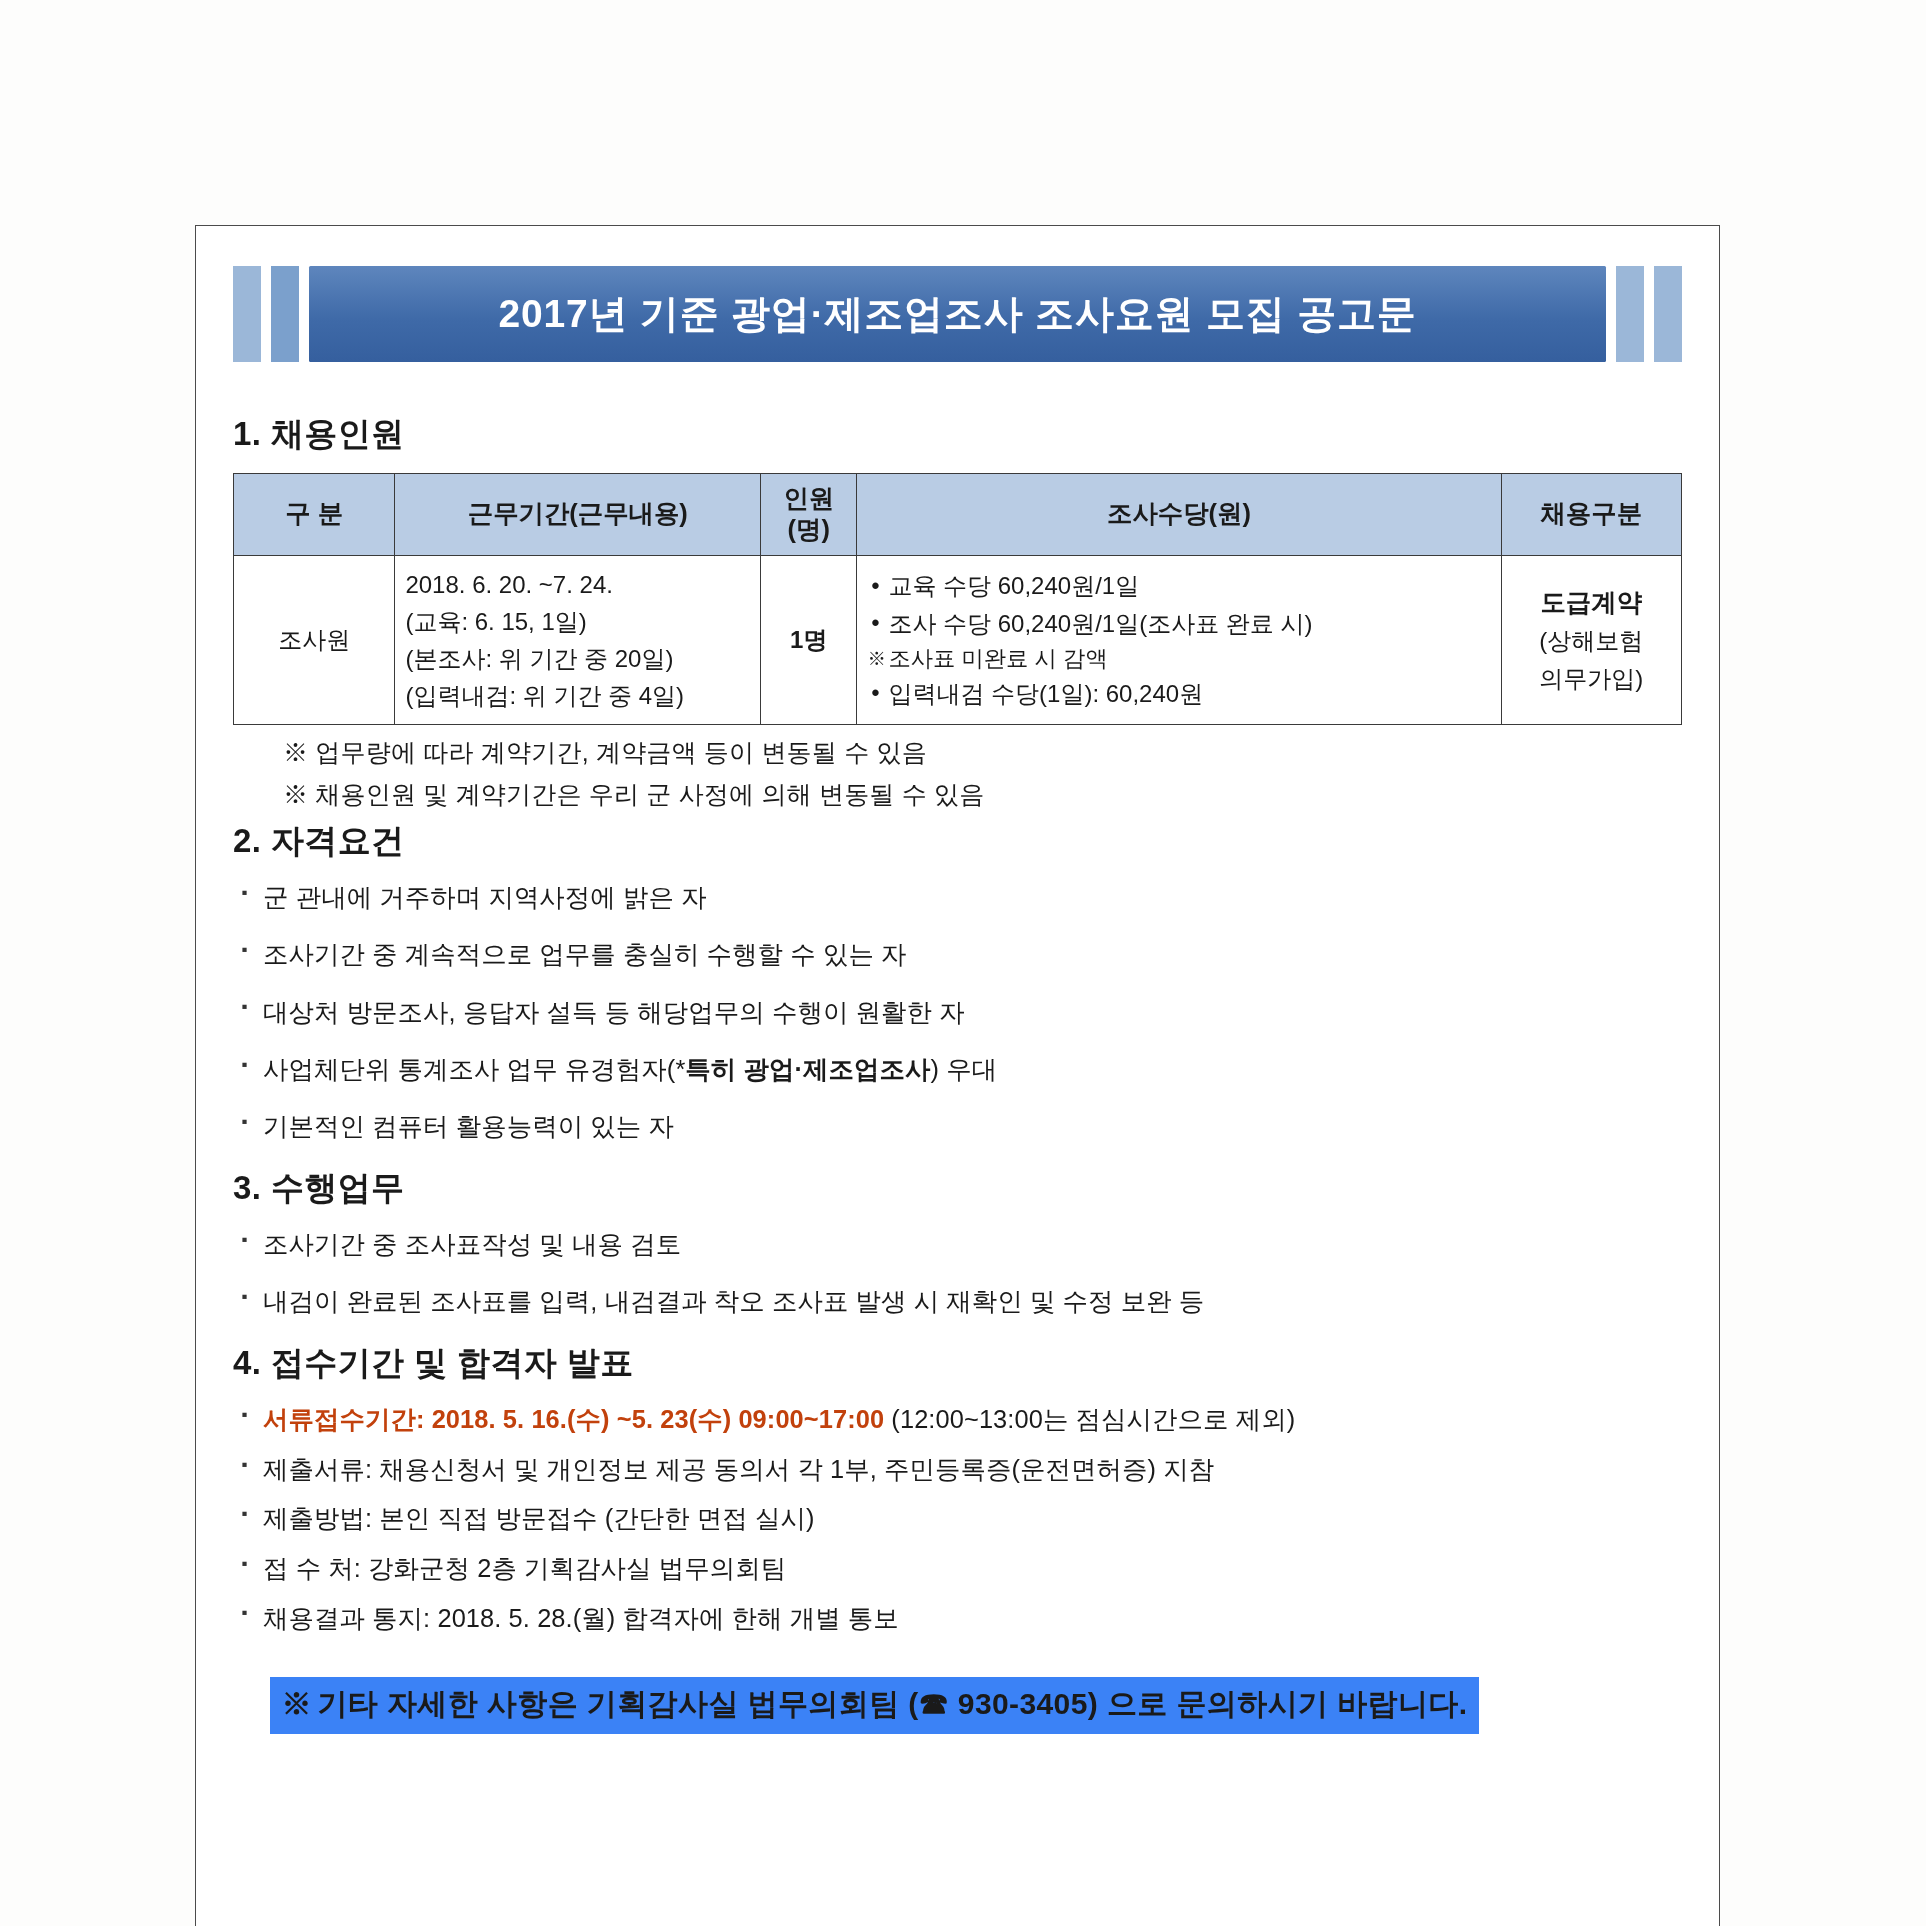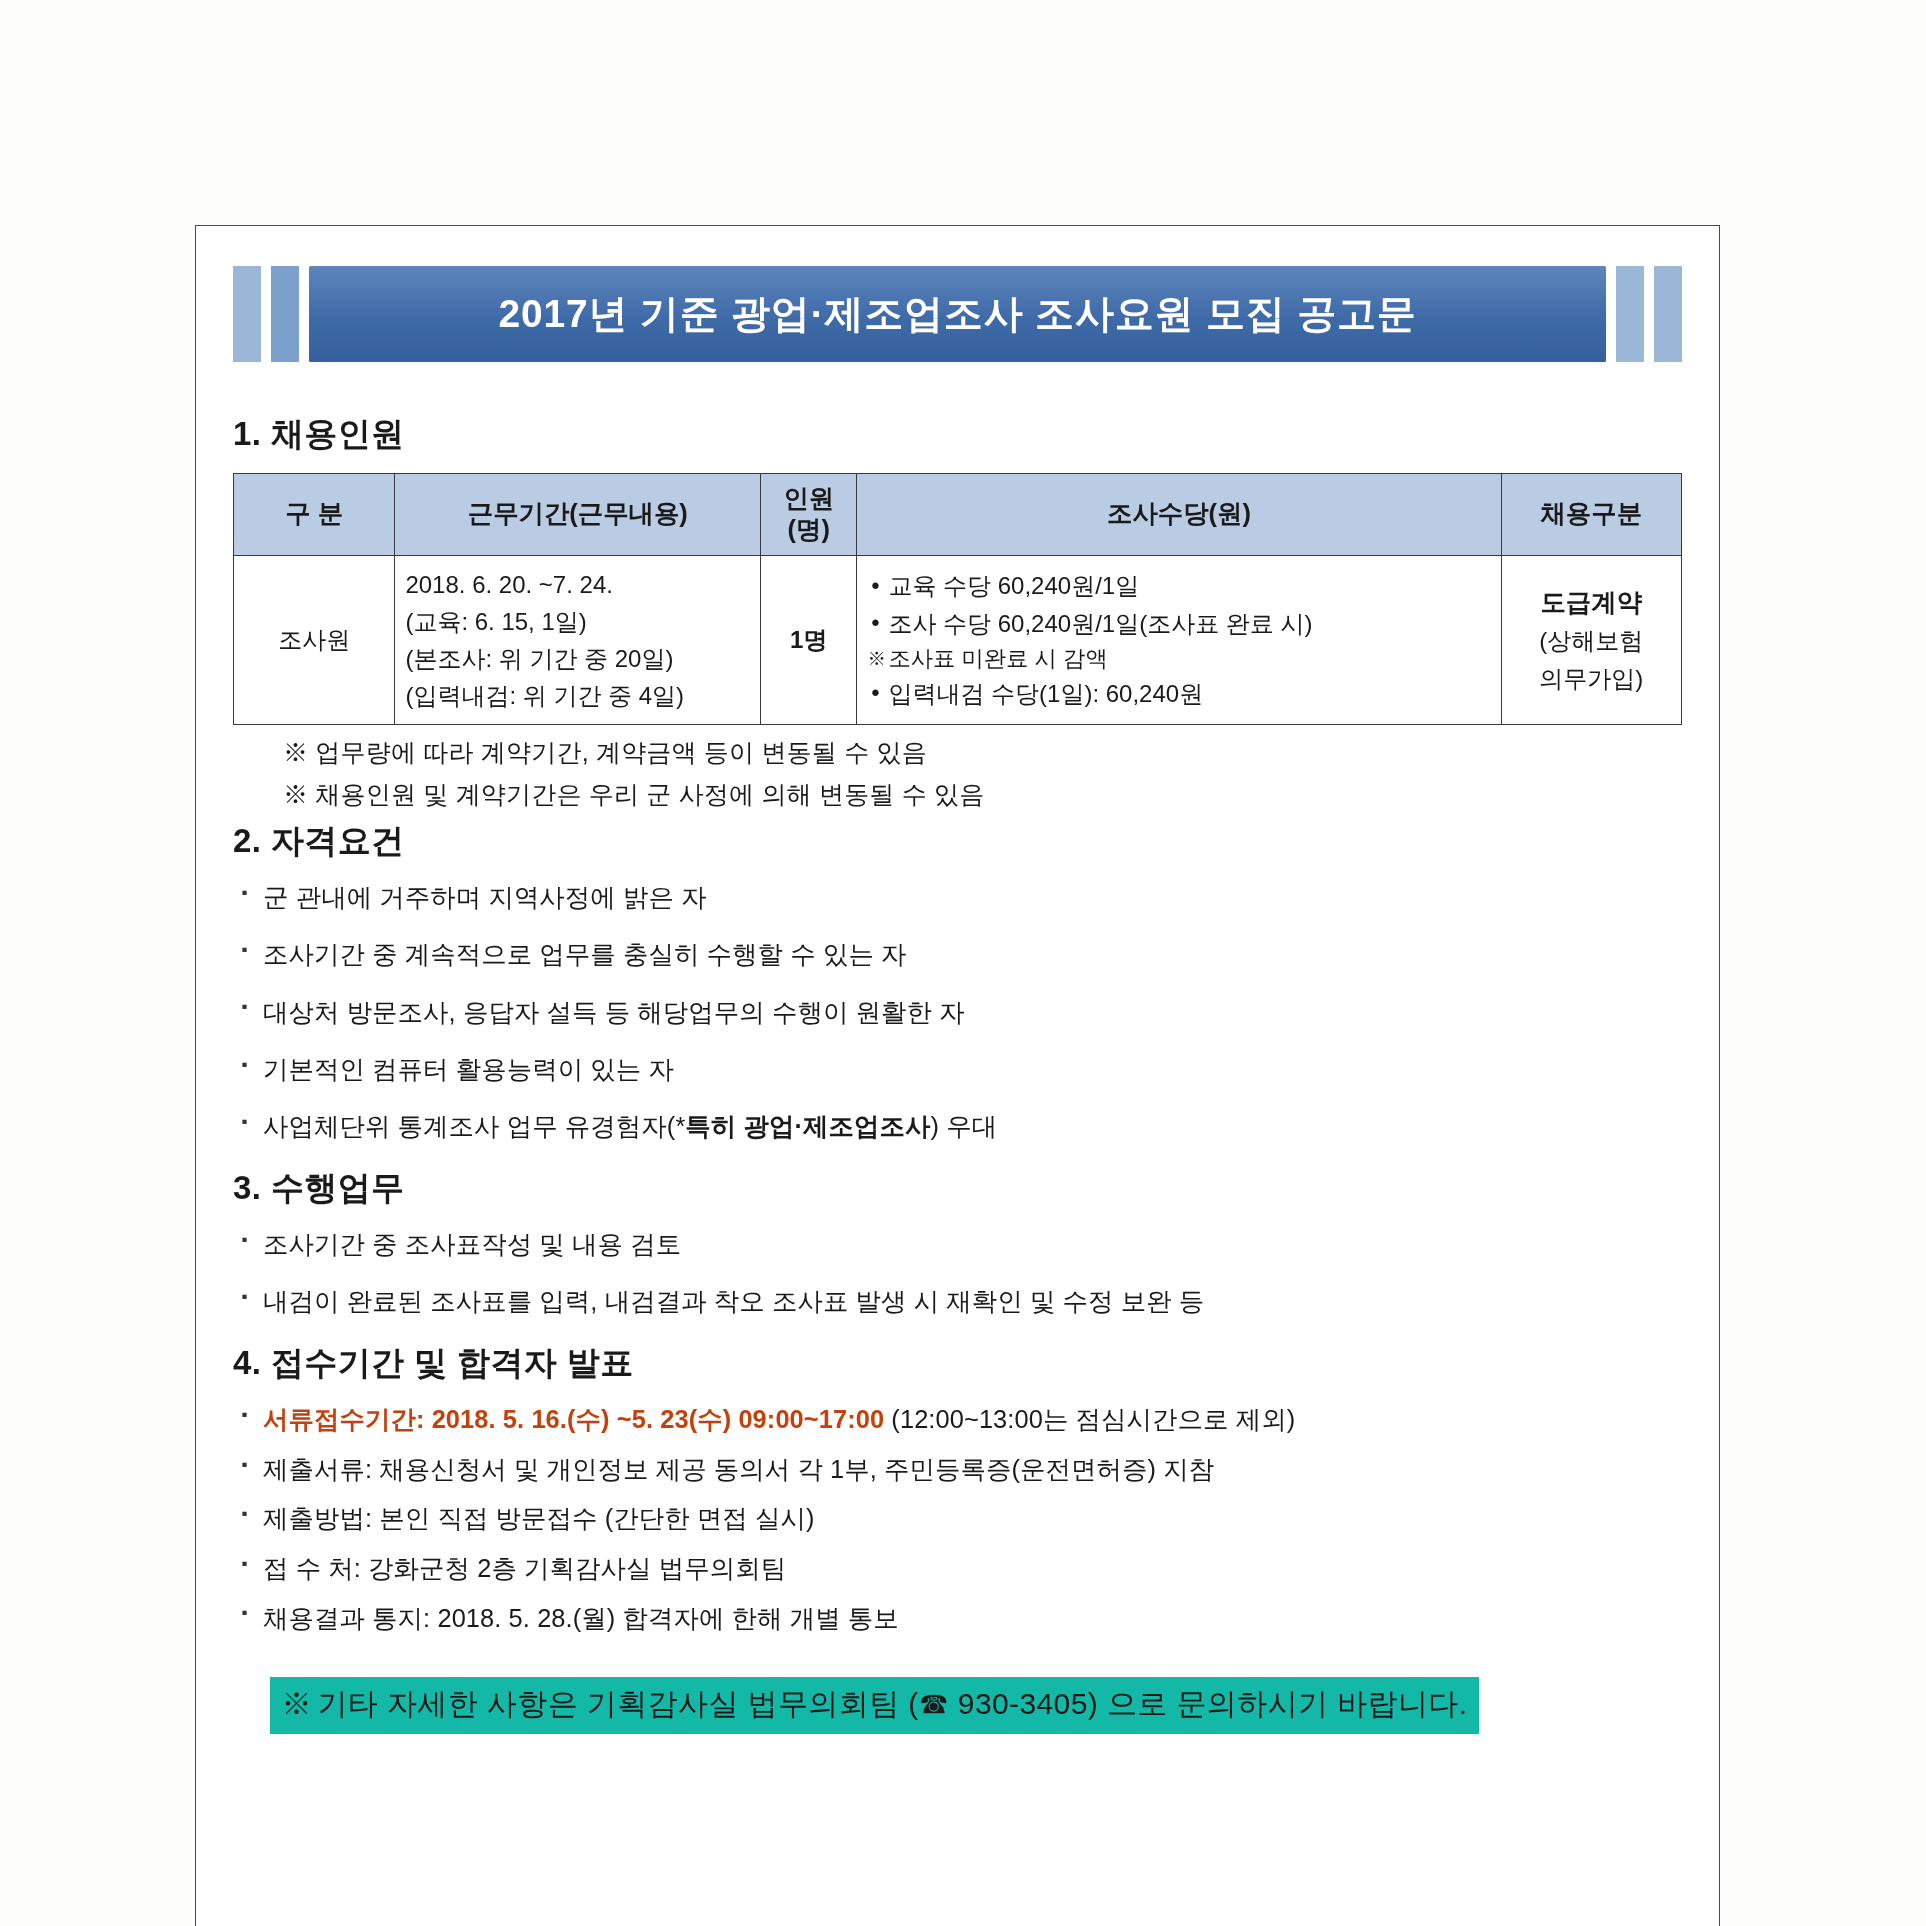--- a/index.html
+++ b/index.html
@@ -163,25 +163,25 @@
   }
   ul.items.tight li { margin-bottom: 14px; }
   .indent-2 { margin-left: 19px; }
   .indent-3 { margin-left: 21px; }
   b.inline { font-weight: bold; }
   .blue-text { color: #c2410c; font-weight: bold; }
 
   
   .footer-note {
     margin: 27px 16px 0 37px;
-    background: #14b8a6;
+    background: #3b82f6;
     display: inline-block;
     padding: 7px 11.6px 8.5px 11.6px;
     font-size: 30px;
-    font-weight: normal;
+    font-weight: bold;
     letter-spacing: 0.4px;
     white-space: nowrap;
   }
   .footer-note .mark { margin-right: 5.4px; }
 </style>
 </head>
 <body>
 
 <div class="scan">
   
@@ -249,24 +249,24 @@
       <p>※ 업무량에 따라 계약기간, 계약금액 등이 변동될 수 있음</p>
       <p>※ 채용인원 및 계약기간은 우리 군 사정에 의해 변동될 수 있음</p>
     </div>
 
     
     <h2 class="section sec2">2. 자격요건</h2>
     <ul class="items indent-2">
       <li>군 관내에 거주하며 지역사정에 밝은 자</li>
       <li>조사기간 중 계속적으로 업무를 충실히 수행할 수 있는 자</li>
       <li>대상처 방문조사, 응답자 설득 등 해당업무의 수행이 원활한 자</li>
-      <li>기본적인 컴퓨터 활용능력이 있는 자</li>
       <li>
         <span>사업체단위 통계조사 업무 유경험자(*</span><b class="inline">특히 광업·제조업조사</b><span>) 우대</span>
       </li>
+      <li>기본적인 컴퓨터 활용능력이 있는 자</li>
     </ul>
 
     
     <h2 class="section sec3">3. 수행업무</h2>
     <ul class="items indent-2">
       <li>조사기간 중 조사표작성 및 내용 검토</li>
       <li>내검이 완료된 조사표를 입력, 내검결과 착오 조사표 발생 시 재확인 및 수정 보완 등</li>
     </ul>
 
     

